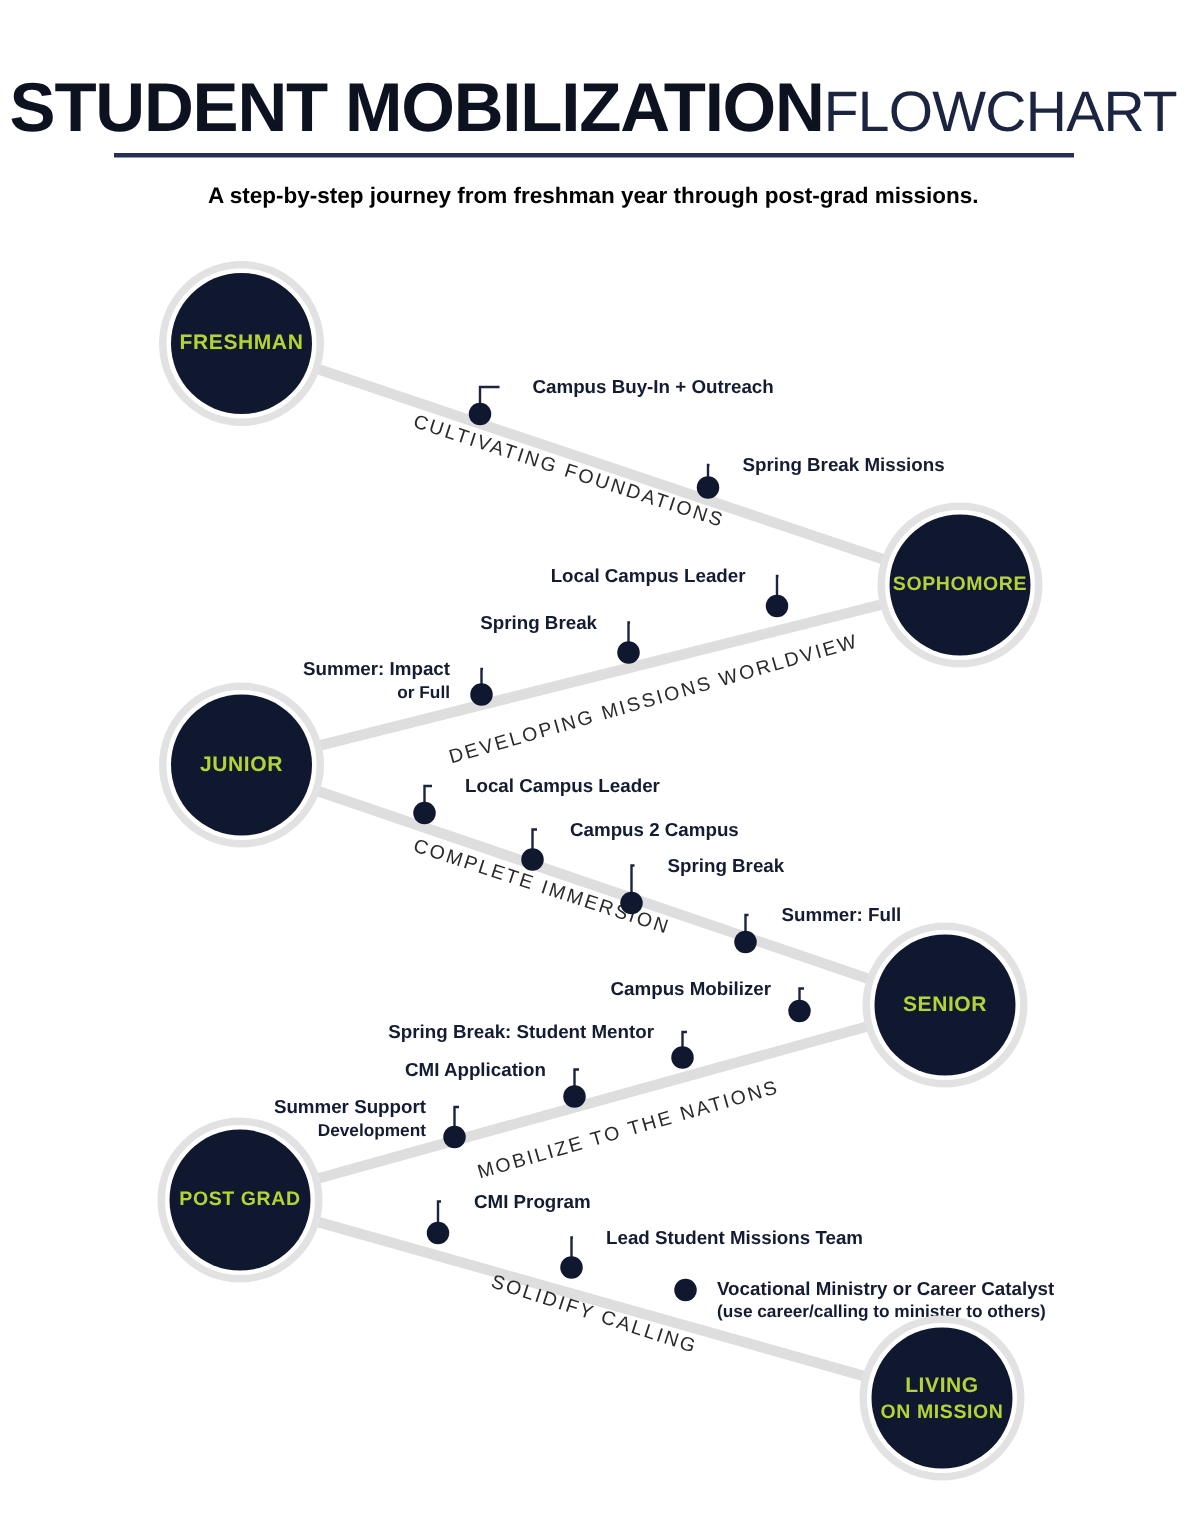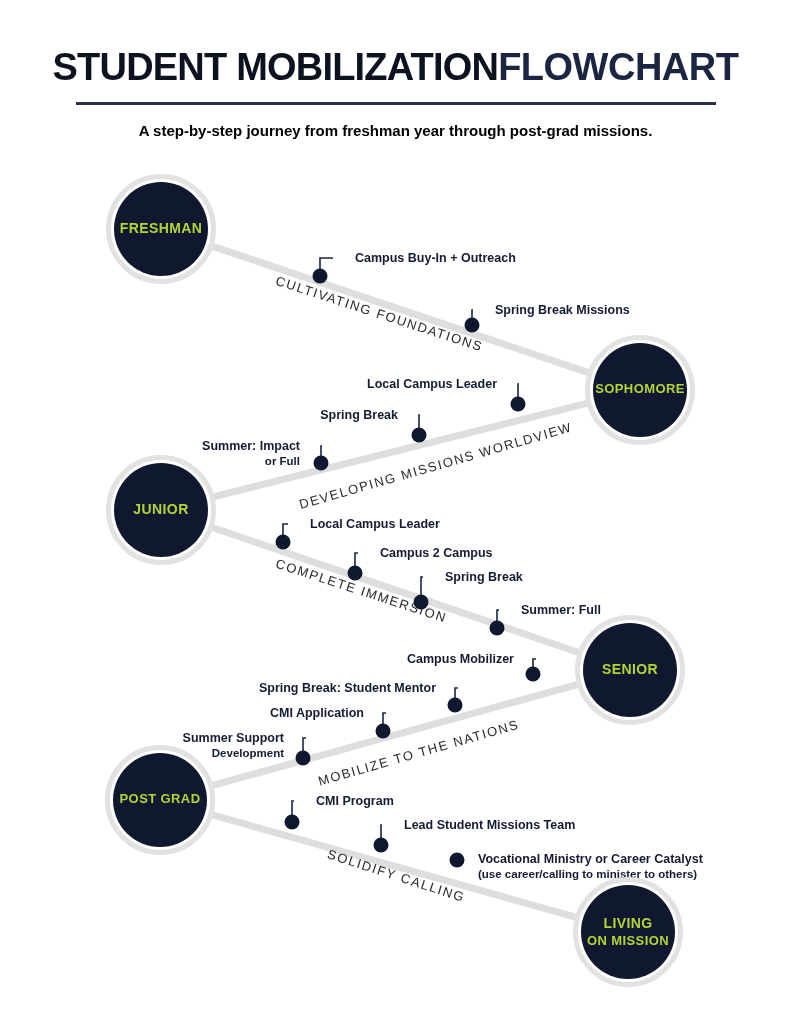--- a/index.html
+++ b/index.html
@@ -21,28 +21,28 @@
     left: 0; top: 0;
     width: 791px;
   }
   #title {
     text-align: center;
     padding-top: 48px;
     white-space: nowrap;
     line-height: 1;
   }
   #title .t-bold {
-    font-size: 38px;
+    font-size: 46px;
     font-weight: 700;
     letter-spacing: -0.8px;
     color: #0d1220;
   }
   #title .t-light {
     font-size: 38px;
-    font-weight: 700;
+    font-weight: 400;
     letter-spacing: -0.5px;
     color: #1b2440;
   }
   #title-rule {
     position: absolute;
     left: 76px;
     top: 102px;
     width: 640px;
     height: 3px;
     background: #262f52;

